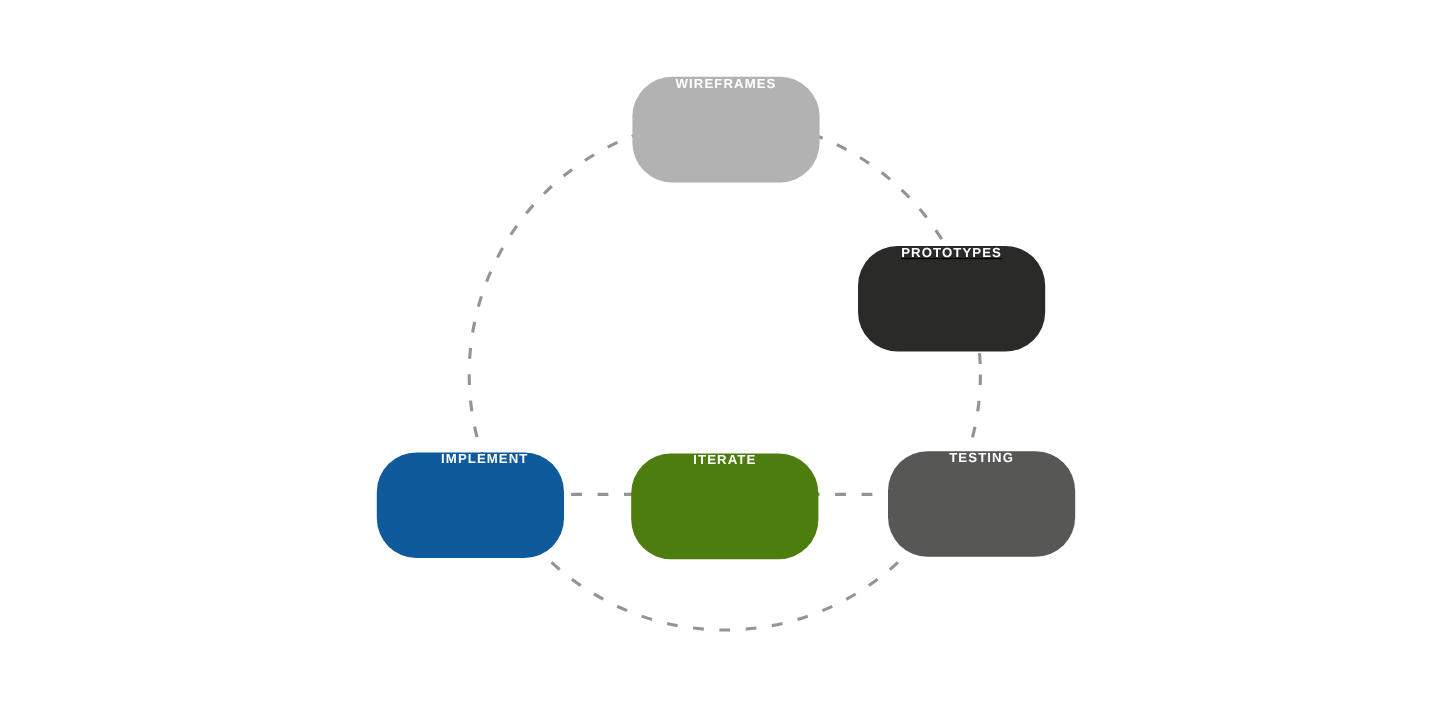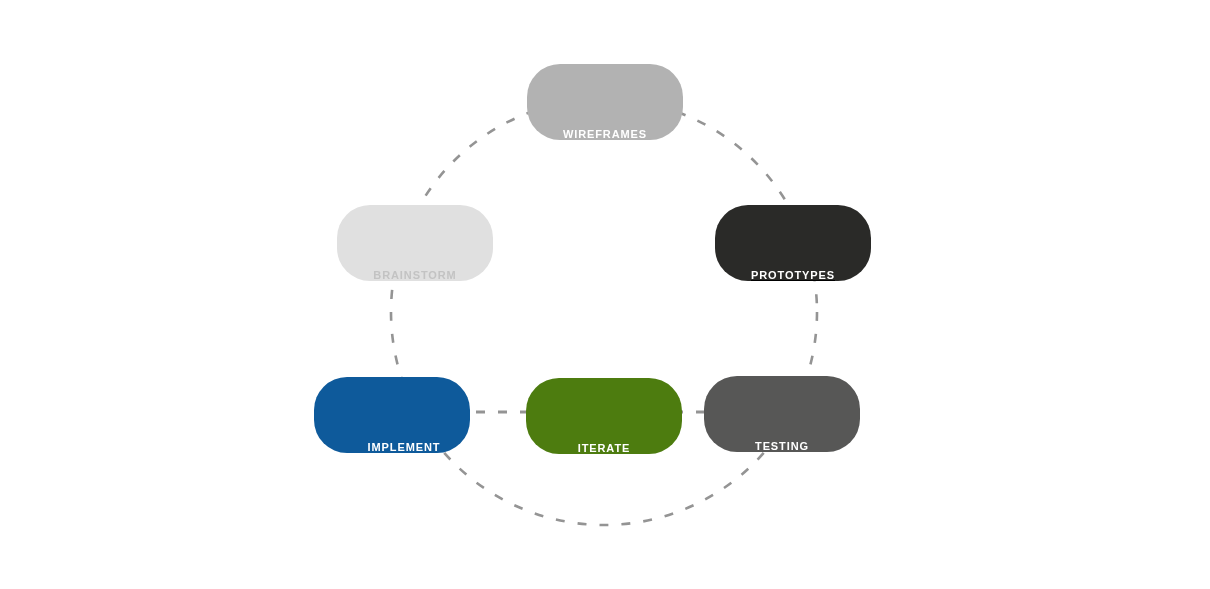--- a/index.html
+++ b/index.html
@@ -19,59 +19,56 @@
     position: absolute;
     left: 0;
     top: 0;
     width: 1210px;
     height: 589px;
     z-index: 0;
   }
   .node {
     position: absolute;
     width: 156px;
-    height: 76px;
+    height: 88px;
     border-radius: 33px;
     display: flex;
-    align-items: flex-end;
+    align-items: flex-start;
     justify-content: center;
     z-index: 1;
   }
   .node span {
     font-size: 11px;
     font-weight: 700;
     letter-spacing: 0.9px;
     text-transform: uppercase;
     white-space: nowrap;
   }
   
   .pos-wireframes { left: 527px; top: 64px; }
   .pos-brainstorm { left: 337px; top: 205px; }
   .pos-prototypes { left: 715px; top: 205px; text-decoration: underline; }
   .pos-implement  { left: 314px; top: 377px; }
   .pos-iterate    { left: 526px; top: 378px; }
-  .pos-testing    { left: 704px; top: 376px; }
+  .pos-testing    { left: 740px; top: 376px; }
 </style>
 </head>
 <body>
 
 <div class="canvas">
 
   <svg class="ring-svg" viewBox="0 0 1210 589" xmlns="http://www.w3.org/2000/svg" aria-hidden="true">
     <circle cx="604" cy="312" r="213" fill="none" stroke="#949494" stroke-width="2.6" stroke-dasharray="9 13"></circle>
     <line x1="432" y1="412" x2="792" y2="412" stroke="#949494" stroke-width="2.8" stroke-dasharray="9 13"></line>
   </svg>
 
   <div class="node pos-wireframes" style="background: rgb(178, 178, 178);">
     <span style="color: rgb(255, 255, 255);">WIREFRAMES</span>
   </div>
 
-  <div class="node pos-brainstorm" style="background: rgb(224, 224, 224);">
-    <span style="color: rgb(195, 195, 195);">BRAINSTORM</span>
-  </div>
 
   <div class="node pos-prototypes" style="background: rgb(42, 42, 40);">
     <span style="color: rgb(255, 255, 255);">PROTOTYPES</span>
   </div>
 
   <div class="node pos-implement" style="background: rgb(14, 90, 155);">
     <span style="color: rgb(255, 255, 255); padding-left: 24px;">IMPLEMENT</span>
   </div>
 
   <div class="node pos-iterate" style="background: #4d7c0f;">

